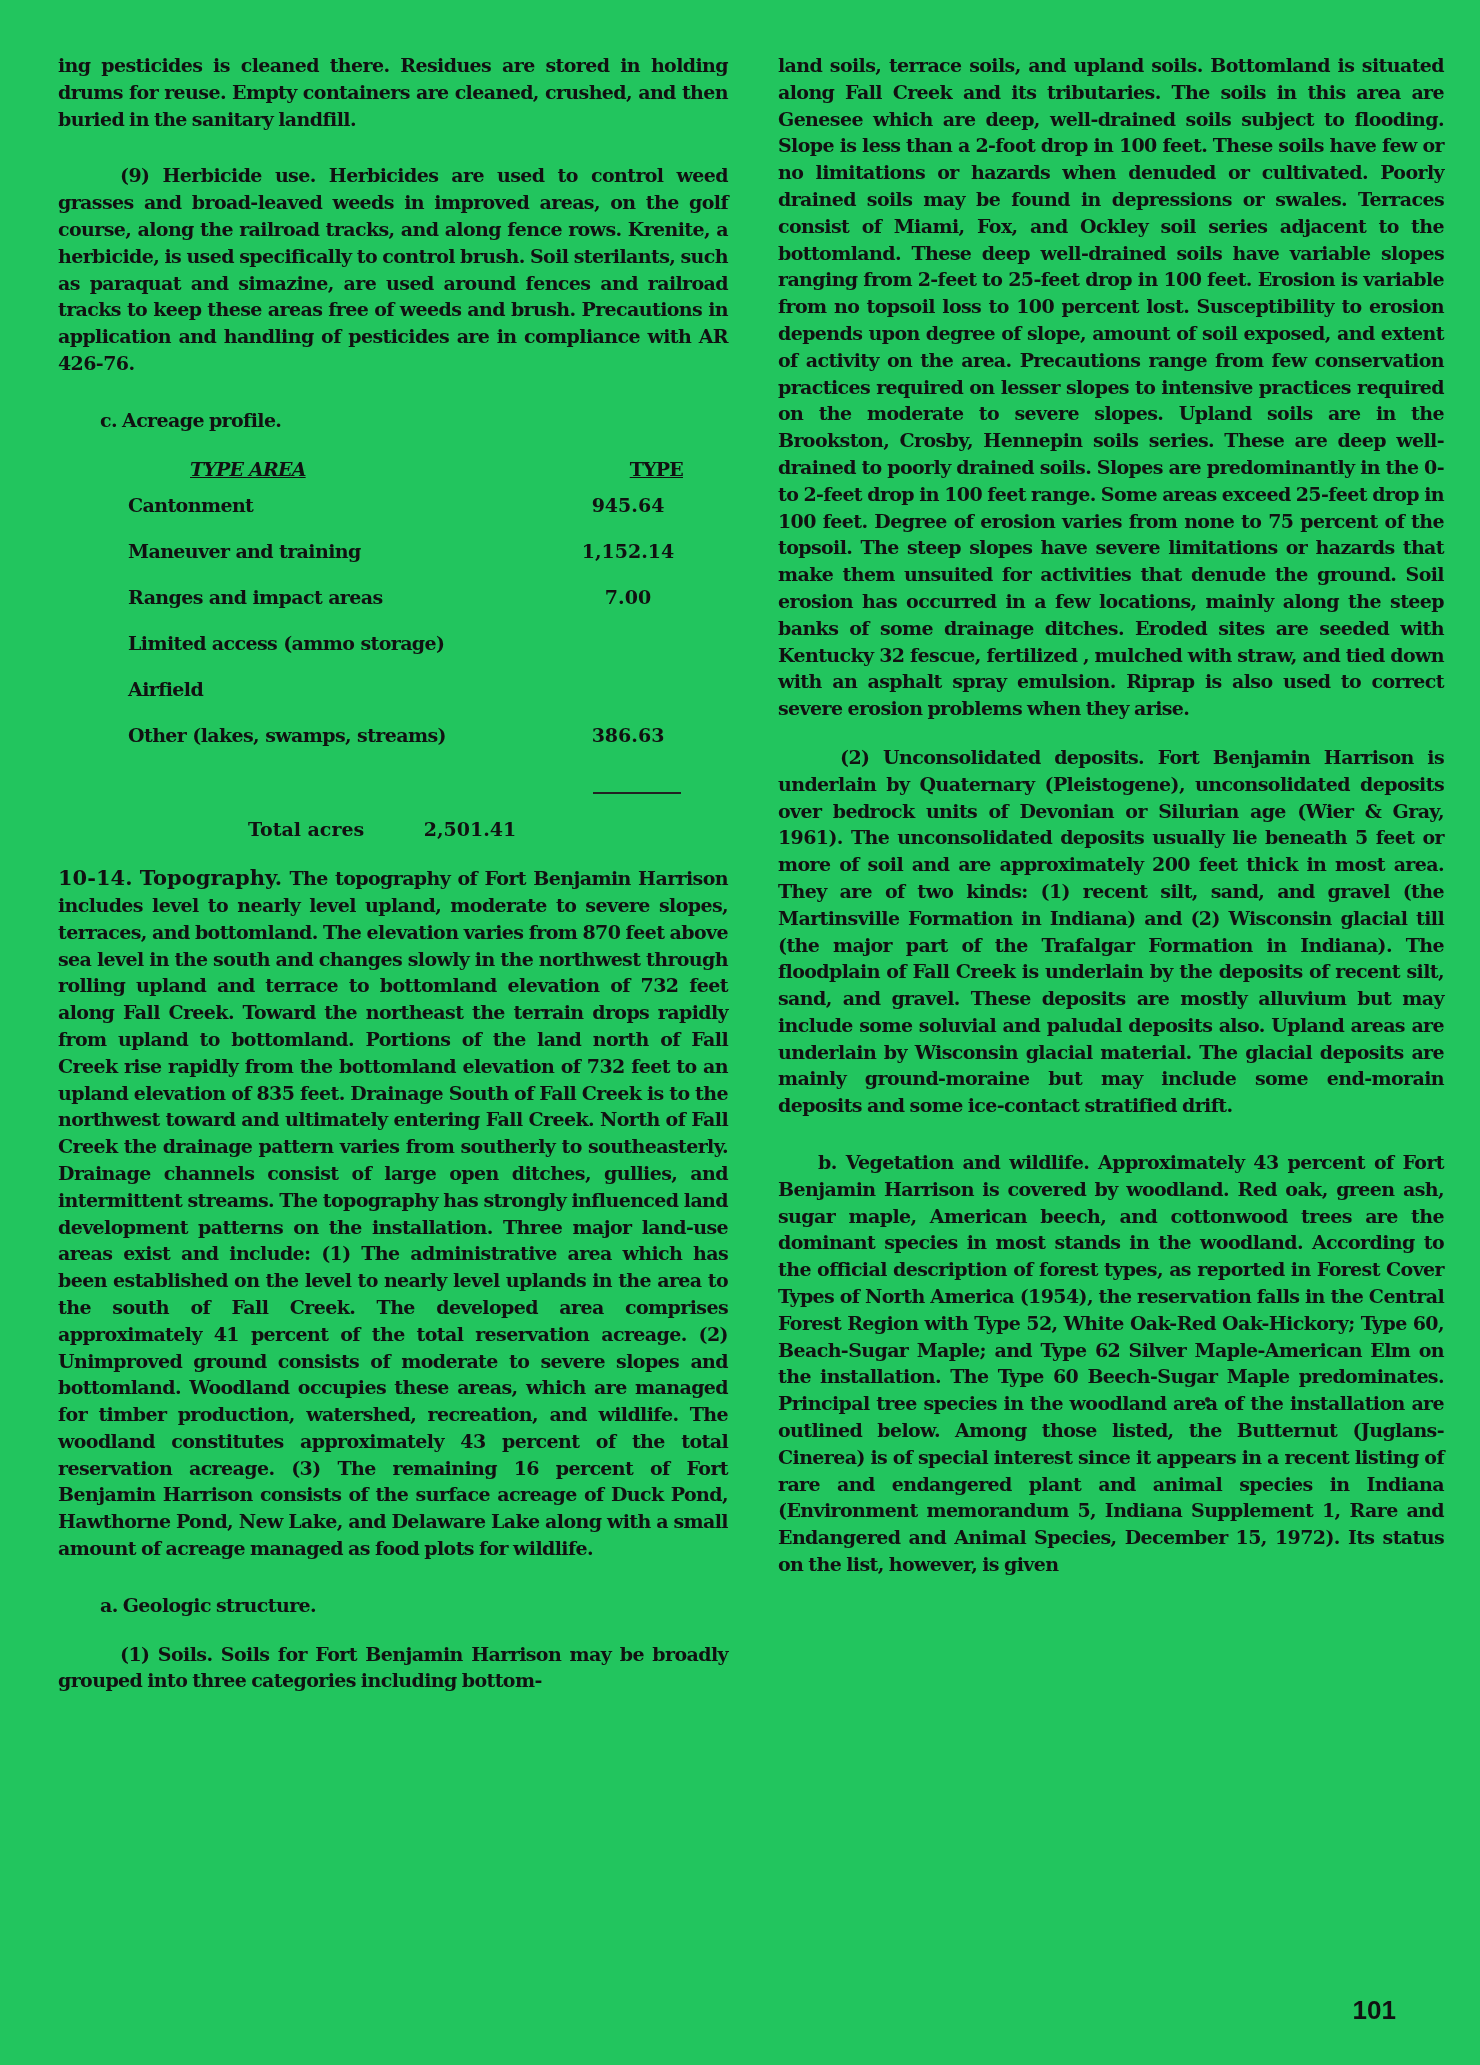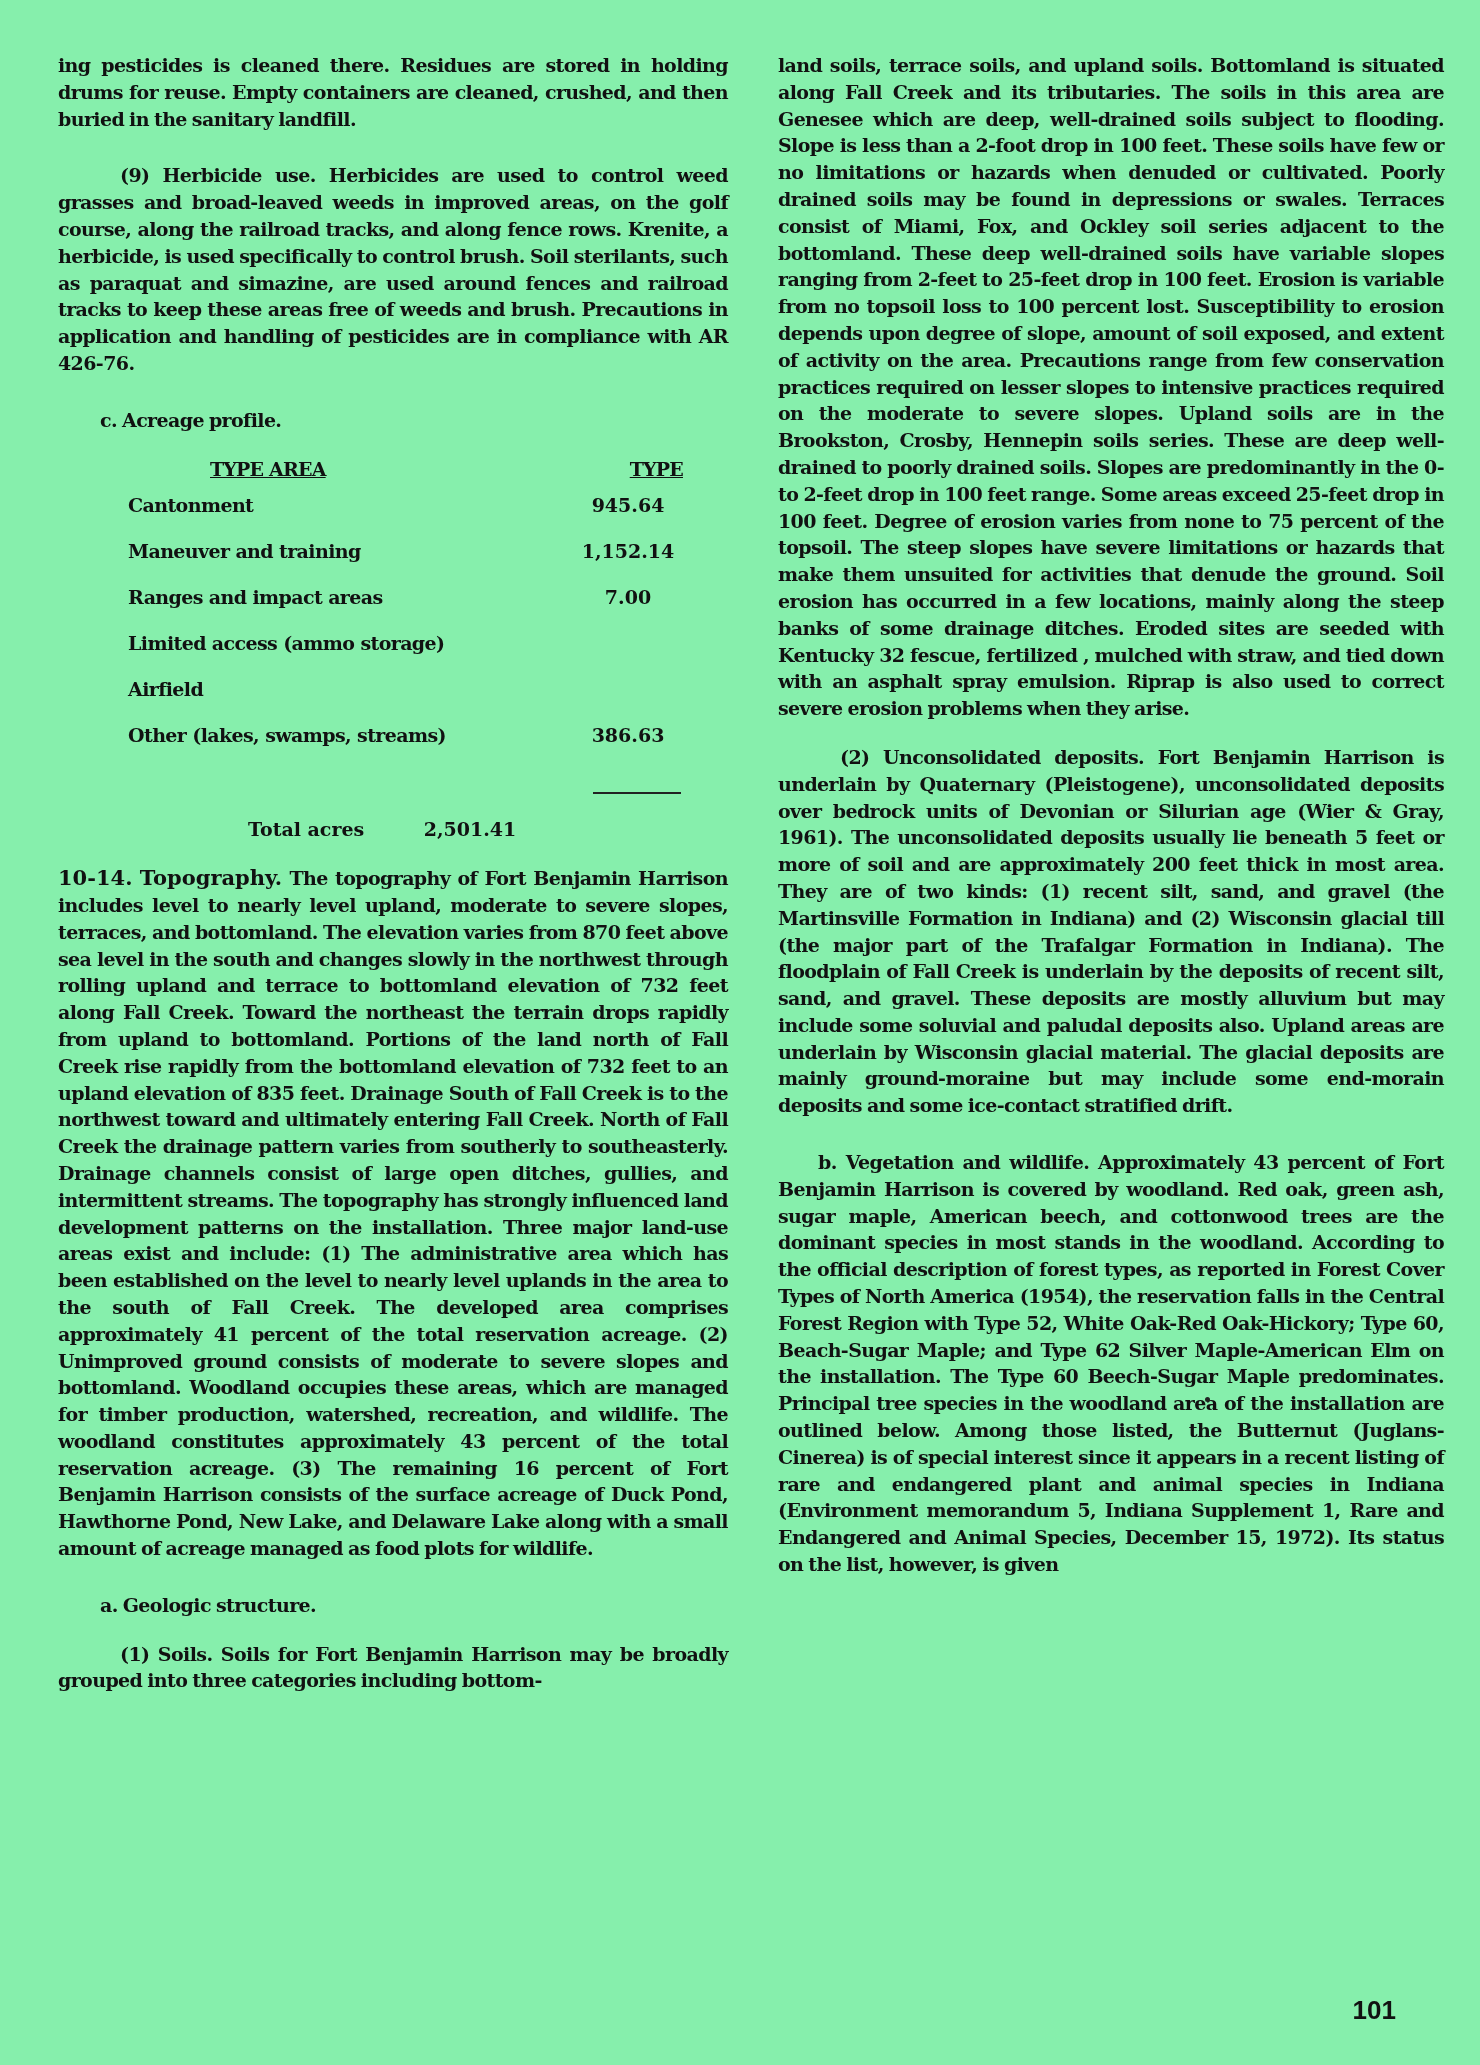--- a/index.html
+++ b/index.html
@@ -1,37 +1,37 @@
 <!DOCTYPE html>
 <html><head>
   <meta charset="utf-8">
   <style>
     html, body { margin: 0; padding: 0; background: #ffffff; }
     body { width: 1480px; height: 2065px; position: relative; overflow: hidden; }
     .page {
       position: absolute; left: 0; top: 0; width: 1480px; height: 2065px;
-      background: #86efac; color: #111111;
+      background: #22c55e; color: #111111;
       font-family: "DejaVu Serif", "Liberation Serif", serif;
       font-weight: bold;
       font-size: 19px; line-height: 26.8px;
     }
     .col { position: absolute; top: 52px; width: 670px; text-align: justify; }
     .col-left { left: 58px; }
     .col-right { left: 778px; width: 666px; }
     p { margin: 0; letter-spacing: -0.6px; word-spacing: -1px; }
     .indent { text-indent: 62px; }
     .subhead { margin-left: 42px; }
     .gap-m { margin-top: 22px; }
     .gap-l { margin-top: 30px; }
     .section-num { font-size: 21px; letter-spacing: 0; }
     .acreage { margin-top: 22px; margin-left: 70px; width: 555px; }
     .ac-head, .ac-row { display: flex; justify-content: space-between; align-items: baseline; }
     .ac-head { margin-bottom: 10px; }
     .ac-head span { text-decoration: underline; letter-spacing: -0.8px; }
-    .ac-head .h-type { margin-left: 82px; }
+    .ac-head .h-type { margin-left: 62px; font-style: italic; }
     .ac-row { height: 46px; }
     .ac-row .label { letter-spacing: -0.6px; }
     .ac-row .val { width: 110px; text-align: center; }
     .ac-rule { margin-left: auto; width: 88px; border-top: 2px solid #222; margin-top: 24px; margin-right: 2px; }
     .ac-total { display: flex; justify-content: flex-start; margin-top: 22px; gap: 42px; }
     .ac-total .label { margin-left: 120px; }
     .ac-total .val { width: 110px; text-align: right; }
     .page-number {
       position: absolute; right: 84px; top: 1997px;
       font-family: "Liberation Sans", "DejaVu Sans", sans-serif;

